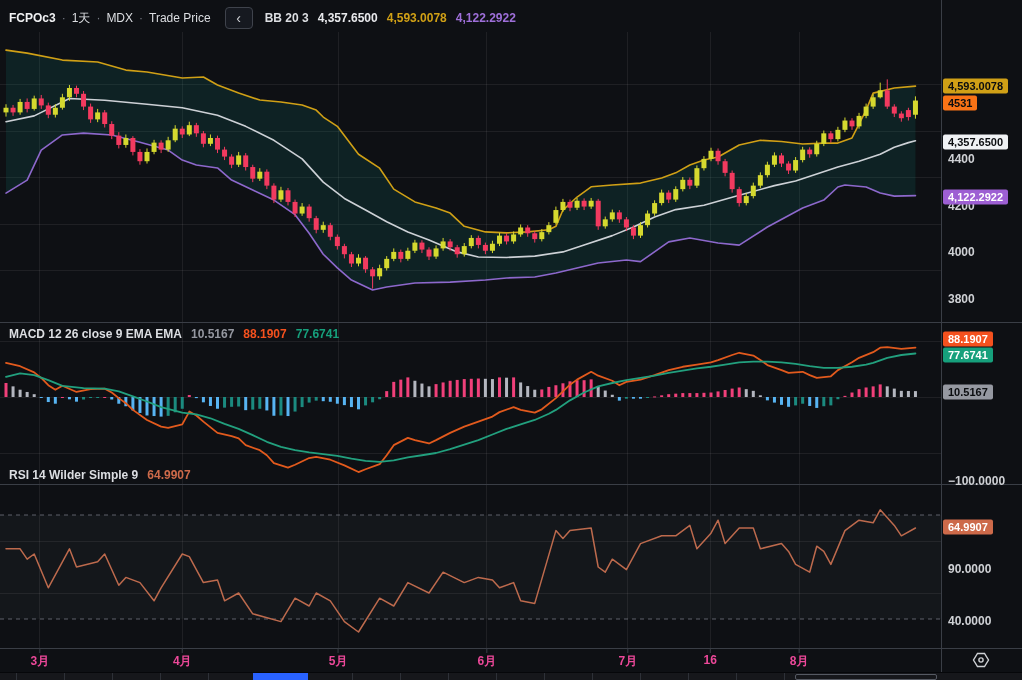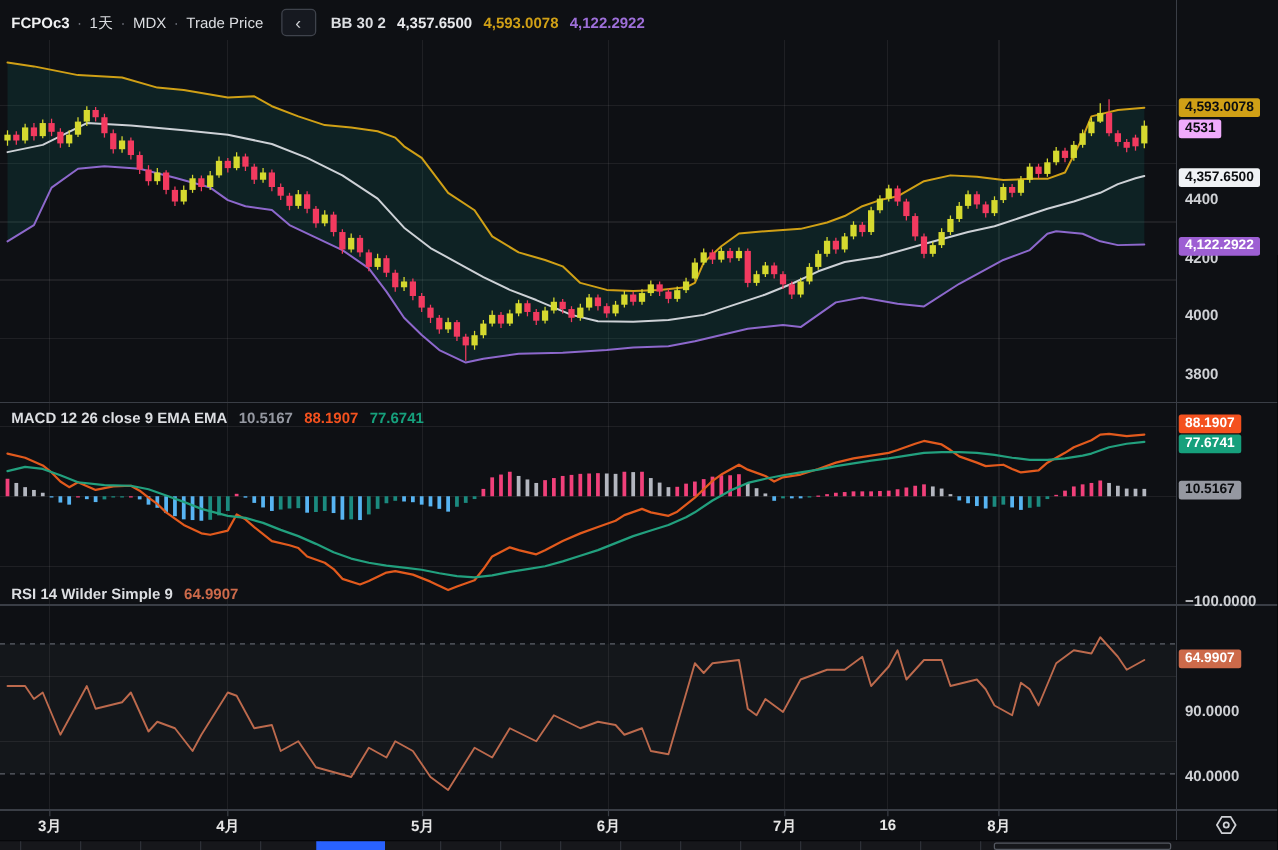--- a/index.html
+++ b/index.html
@@ -33,21 +33,21 @@
     padding:2px 5px;border-radius:2px;line-height:1;}
   
   #currency-box{position:absolute;left:945px;top:4px;width:72px;height:42px;z-index:25;
     border:1px solid #3f434c;border-radius:4px;background:#10131a;}
   .cur-row{height:20px;display:flex;align-items:center;justify-content:space-between;padding:0 6px;cursor:pointer;}
   .cur-row .lab{font-size:12px;color:#d8dade;}
   .cur-div{height:1px;background:#3f434c;}
   .chev{width:0;height:0;border-left:4px solid transparent;border-right:4px solid transparent;border-top:4px solid #9aa0aa;}
   
   #time-axis{position:absolute;left:0;top:648px;width:941px;height:24px;z-index:10;}
-  .tlabel{position:absolute;top:5px;transform:translateX(-50%);font-size:12px;font-weight:600;color:#e5e5e5;}
+  .tlabel{position:absolute;top:5px;transform:translateX(-50%);font-size:12px;font-weight:600;color:#ec4899;}
   
   #bottom-strip{position:absolute;left:0;top:672px;width:1022px;height:8px;background:#16171b;border-top:1px solid #06070a;z-index:10;}
   .strip-sep{position:absolute;top:0;width:1px;height:8px;background:#2e3138;}
   #hex-icon{position:absolute;left:971px;top:650px;z-index:12;cursor:pointer;}
 </style>
 </head>
 <body>
 
 <div id="app">
   <svg id="chart-svg" width="1022" height="680">
@@ -485,21 +485,21 @@
   <div id="header">
     <span class="sym">FCPOc3</span>
     <span class="sep">·</span>
     <span class="plain">1天</span>
     <span class="sep">·</span>
     <span class="plain">MDX</span>
     <span class="sep">·</span>
     <span class="plain">Trade Price</span>
     <span id="collapse-btn">‹</span>
     <span id="bb-cluster">
-      <span class="t">BB 30 2</span>
+      <span class="t">BB 20 3</span>
       <span id="bb-values">
           <span style="color: rgb(232, 233, 236);">4,357.6500</span>
           <span style="color: rgb(208, 160, 22);">4,593.0078</span>
           <span style="color: rgb(158, 111, 217);">4,122.2922</span>
         </span>
     </span>
   </div>
 
   <div id="legend-macd" class="legend">
     <span class="title">MACD 12 26 close 9 EMA EMA</span>
@@ -519,21 +519,21 @@
 
   <div id="price-axis">
       <div class="tick" style="top: 131px;">4400</div>
       <div class="tick" style="top: 177.5px;">4200</div>
       <div class="tick" style="top: 224px;">4000</div>
       <div class="tick" style="top: 270.5px;">3800</div>
       <div class="tick" style="top: 453px;">−100.0000</div>
       <div class="tick" style="top: 541px;">90.0000</div>
       <div class="tick" style="top: 593px;">40.0000</div>
       <div class="badge" style="top: 86px; background: rgb(208, 160, 22); color: rgb(11, 13, 16);">4,593.0078</div>
-      <div class="badge" style="top: 103px; background: #f0abfc; color: rgb(11, 13, 16);">4531</div>
+      <div class="badge" style="top: 103px; background: #f97316; color: rgb(11, 13, 16);">4531</div>
       <div class="badge" style="top: 142px; background: rgb(240, 242, 245); color: rgb(11, 13, 16);">4,357.6500</div>
       <div class="badge" style="top: 197px; background: rgb(157, 95, 211); color: rgb(255, 255, 255);">4,122.2922</div>
       <div class="badge" style="top: 339px; background: rgb(244, 81, 30); color: rgb(255, 255, 255);">88.1907</div>
       <div class="badge" style="top: 355px; background: rgb(22, 160, 124); color: rgb(255, 255, 255);">77.6741</div>
       <div class="badge" style="top: 392px; background: rgb(149, 152, 161); color: rgb(11, 13, 16);">10.5167</div>
       <div class="badge" style="top: 527px; background: rgb(205, 106, 74); color: rgb(255, 255, 255);">64.9907</div>
     </div>
 
 
   <div id="time-axis">

